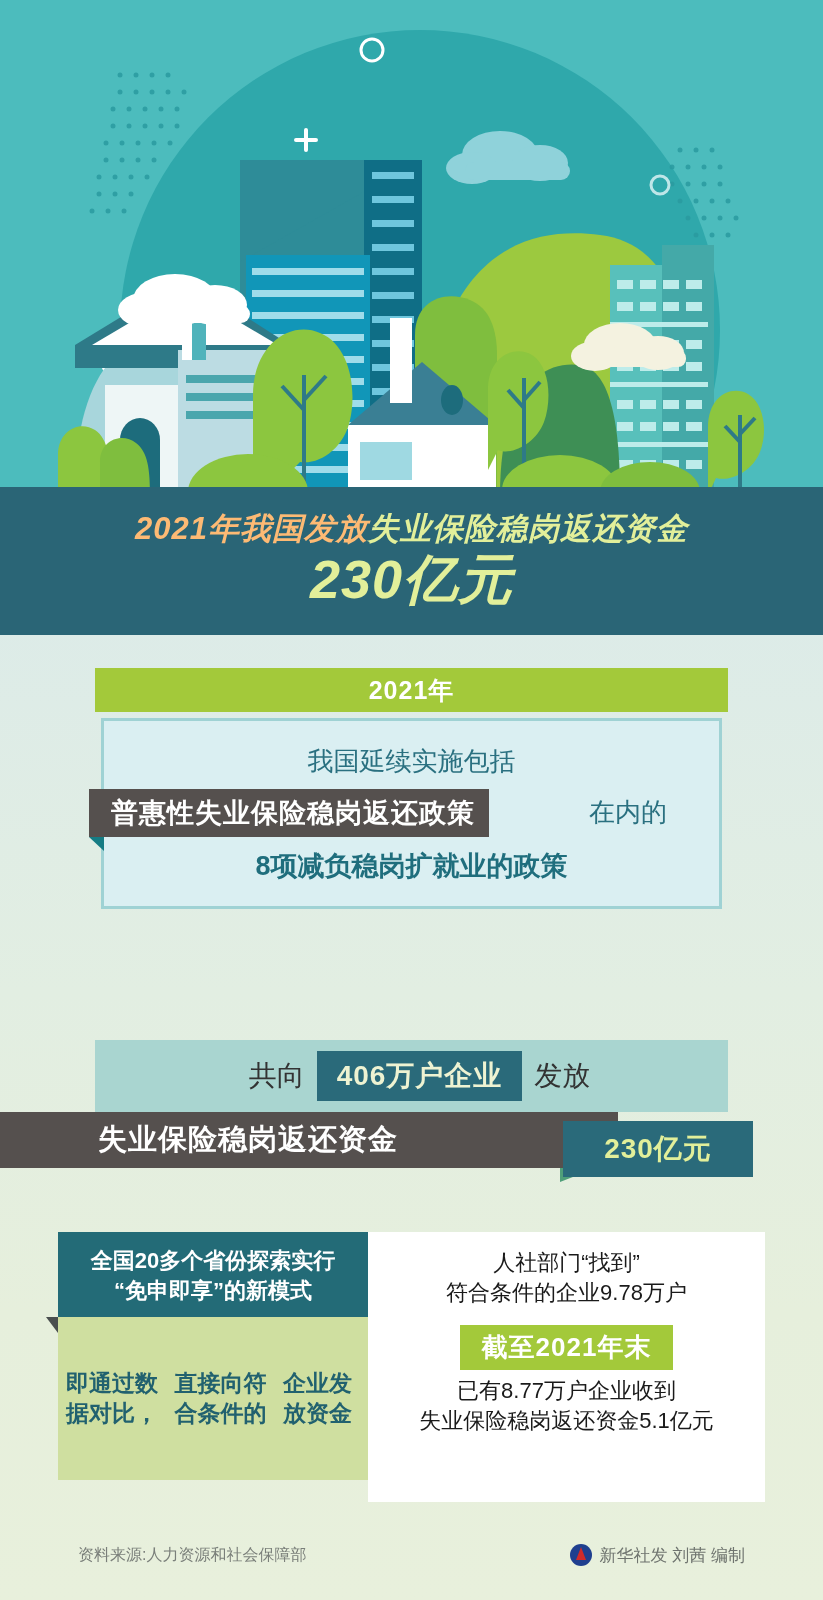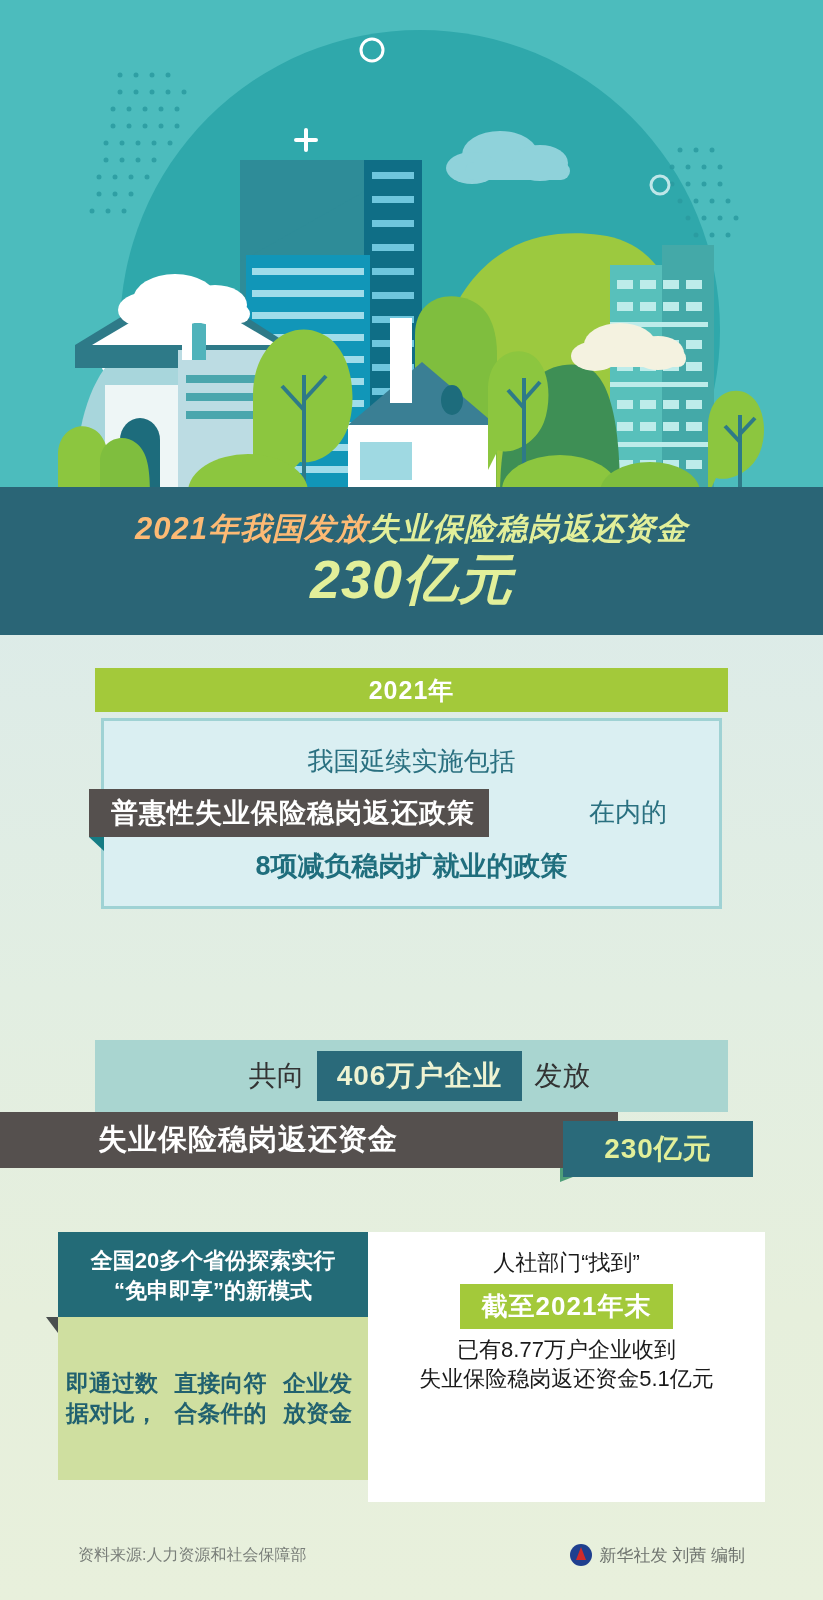--- a/index.html
+++ b/index.html
@@ -80,21 +80,21 @@
   .b4lfold{position:absolute;left:-12px;top:100%;width:0;height:0;
            border-top:16px solid #4a4f4f;border-left:12px solid transparent;}
   .b4lbody{background:#cfdfa0;height:163px;display:flex;
            align-items:center;justify-content:center;gap:6px;padding:0 8px;}
   .b4lbody div{font-size:23px;font-weight:bold;color:#21616f;line-height:1.3;}
   .b4right{flex:1;background:#ffffff;display:flex;flex-direction:column;align-items:center;
            padding-top:16px;}
   .b4rtitle{font-size:28px;font-weight:bold;font-style:italic;color:#8cc63f;letter-spacing:1px;}
   .b4rline{font-size:22px;color:#1a1a1a;line-height:1.35;text-align:center;}
   .b4rchip{background:#a3c93a;color:#ffffff;font-size:26px;font-weight:bold;
-           padding:5px 22px;margin:6px 0 6px;letter-spacing:1px;}
+           padding:5px 22px;margin:18px 0 6px;letter-spacing:1px;}
 
   
   .footer{position:absolute;left:0;top:1535px;width:823px;height:40px;
           display:flex;align-items:center;justify-content:space-between;padding:0 78px;
           box-sizing:border-box;}
   .src{font-size:16px;color:#7a7f7a;}
   .credit{display:flex;align-items:center;gap:8px;font-size:17px;color:#6f746f;}
   .logo{width:22px;height:22px;border-radius:50%;background:#1f3f8f;position:relative;
         display:inline-block;flex:none;}
   .logo::after{content:"";position:absolute;left:50%;top:3px;transform:translateX(-50%);
@@ -384,20 +384,21 @@
         <div class="b4lfold"></div>
       </div>
       <div class="b4lbody">
         <div>即通过数据对比，</div>
         <div>直接向符合条件的</div>
         <div>企业发放资金</div>
       </div>
     </div>
     <div class="b4right">
       <div class="b4rline">人社部门“找到”</div>
+      <div class="b4rline">符合条件的企业9.78万户</div>
       <div class="b4rchip">截至2021年末</div>
       <div class="b4rline">已有8.77万户企业收到</div>
       <div class="b4rline">失业保险稳岗返还资金5.1亿元</div>
     </div>
   </div>
 
   <div class="footer">
     <div class="src">资料来源:人力资源和社会保障部</div>
     <div class="credit">
       <span class="logo"></span>

